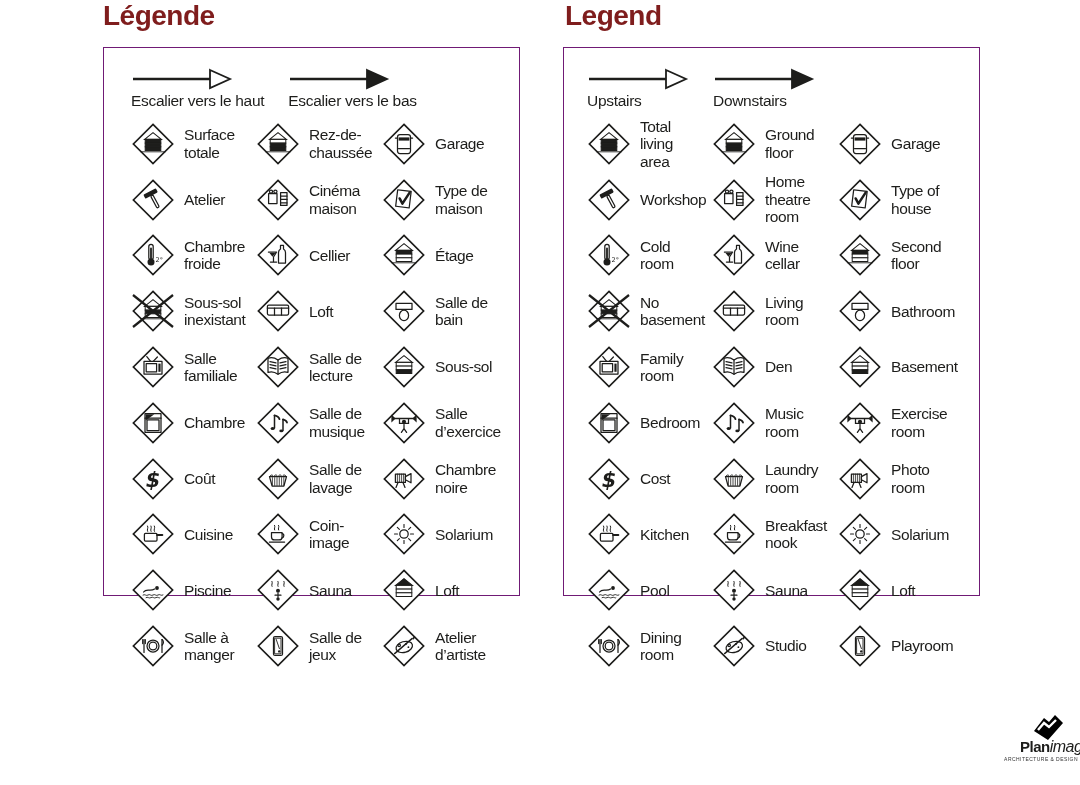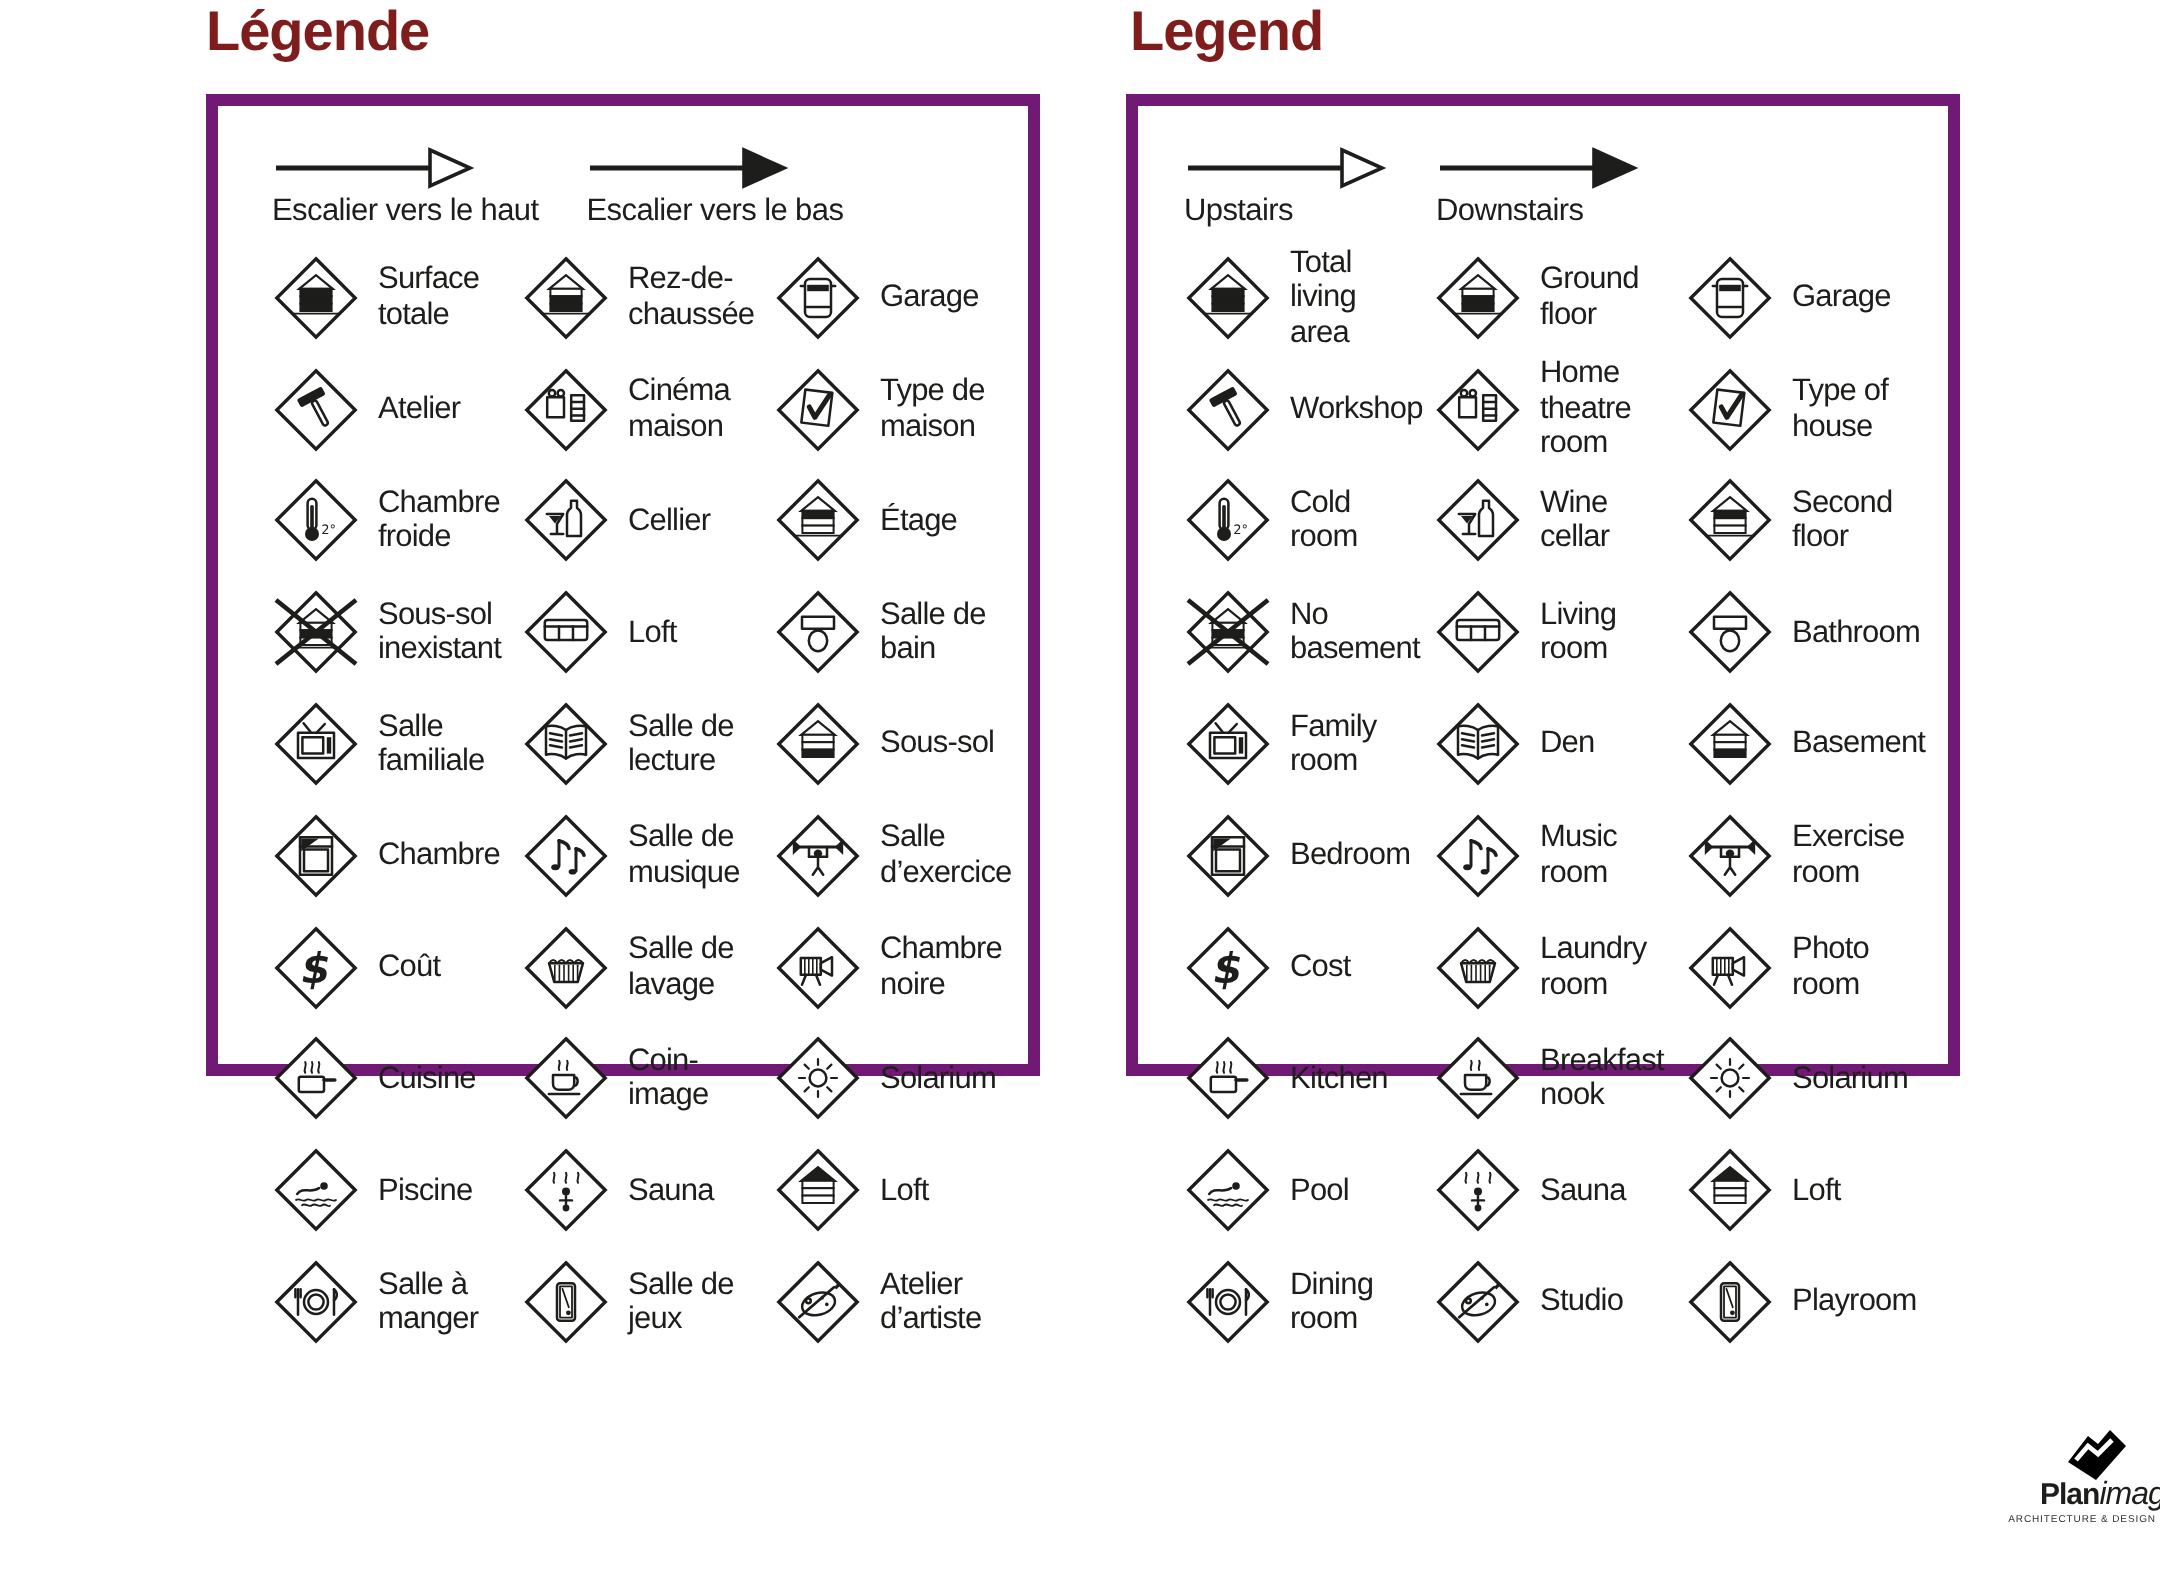--- a/index.html
+++ b/index.html
@@ -7,22 +7,22 @@
     width:1080px;height:785px;position:relative;background:#ffffff;
     font-family:"Liberation Sans", sans-serif;color:#1d1d1b;overflow:hidden;
   }
   .title{
     position:absolute;top:0;margin:0;font-size:28px;font-weight:bold;
     letter-spacing:-0.5px;color:#7f1d1d;
   }
   .title-fr{left:103px;}
   .title-en{left:565px;}
   .panel{
-    position:absolute;top:47px;width:417px;height:491px;
-    border:6px solid #701a75;background:#fff;box-sizing:border-box;
+    position:absolute;top:47px;width:417px;height:549px;
+    border:1px solid #701a75;background:#fff;box-sizing:border-box;
     padding:20px 0 0 27px;
   }
   .panel-fr{left:103px;}
   .panel-en{left:563px;padding-left:23px;}
   .arrows{display:flex;gap:24px;align-items:flex-start;margin-bottom:6px;}
   .arrow-group{display:flex;flex-direction:column;min-width:100px;}
   .arrow-label{font-size:15.5px;letter-spacing:-0.3px;margin-top:2px;white-space:nowrap;}
   .grid{
     display:grid;grid-template-columns:125px 126px auto;
     grid-auto-rows:55.8px;align-items:center;

